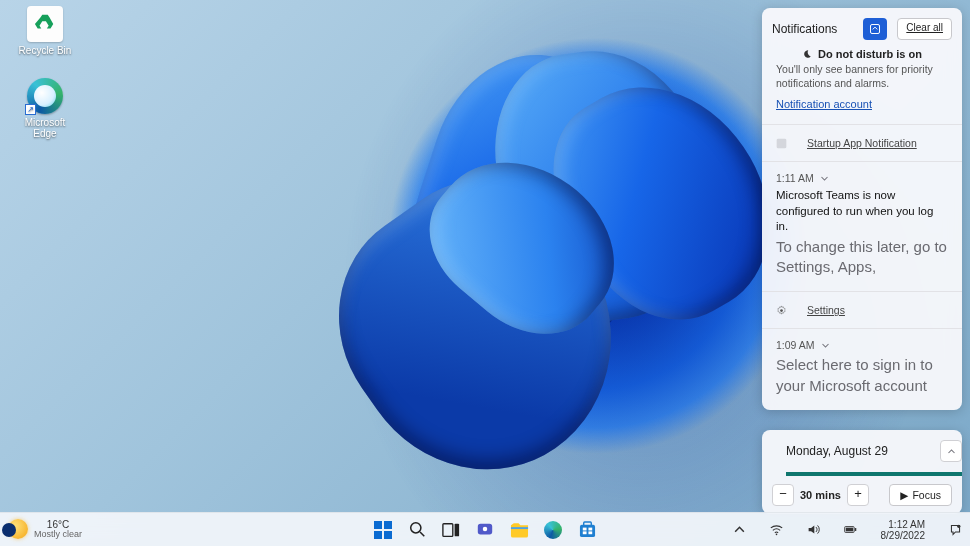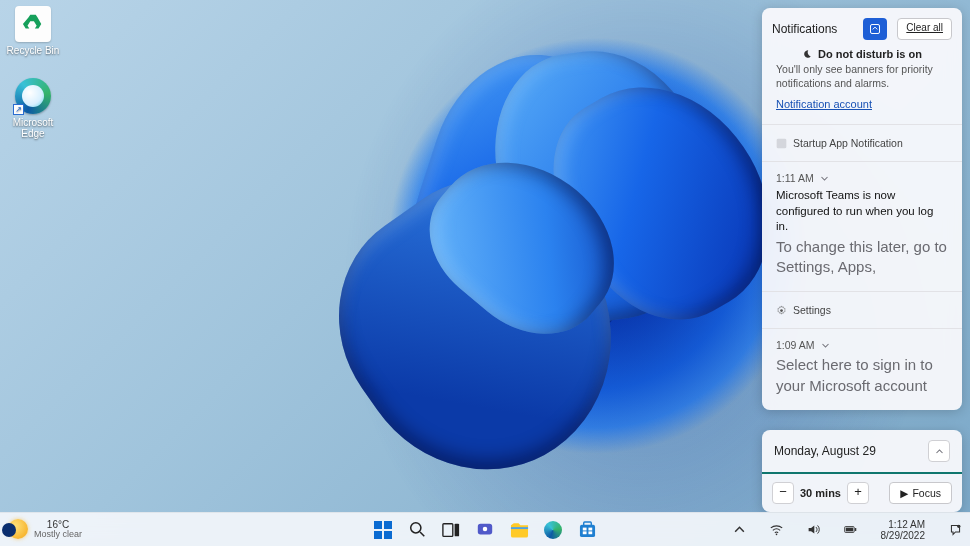--- a/index.html
+++ b/index.html
@@ -13,21 +13,21 @@
       radial-gradient(ellipse 420px 480px at 60% 55%, rgba(10,50,150,.35), transparent 70%),
       radial-gradient(circle 260px at 55% 48%, #0a2e8a 0%, #0b3fbf 30%, #1766e8 55%, #3a8df2 70%, transparent 80%),
       radial-gradient(circle 210px at 52% 45%, #0b2a7a 0%, transparent 60%);
     filter: blur(0.3px);
   }
   .petal {
     position:absolute; border-radius: 40% 55% 50% 45%;
     background: linear-gradient(135deg, #4aa0f5 0%, #1766e8 40%, #0b3fbf 80%);
     box-shadow: inset -8px -6px 18px rgba(0,0,40,.45), inset 8px 6px 16px rgba(180,220,255,.25);
   }
-  .desktop-icon { position:absolute; width:62px; text-align:center; color:#fff; font-size:10px; text-shadow:0 1px 2px rgba(0,0,0,.6);}
+  .desktop-icon { position:absolute; width:62px; text-align:center; color:#fff; font-size:10px; text-shadow:0 1px 2px rgba(0,0,0,.6);margin-left:12px;}
   .desktop-icon .ic { width:36px; height:36px; margin:0 auto 3px; display:flex; align-items:center; justify-content:center; border-radius:4px;}
   .recycle-bin .ic { background:#fdfdfd; box-shadow:0 1px 2px rgba(0,0,0,.2);}
   .recycle-bin svg{width:22px;height:22px;}
   .edge-icon .ic { border-radius:50%; background:conic-gradient(from 200deg,#0c59a4,#39c1d7,#35b36a,#0c59a4); box-shadow:0 1px 2px rgba(0,0,0,.3);}
   .edge-icon .ic::after{content:"";width:22px;height:22px;border-radius:50%;background:radial-gradient(circle at 35% 35%,#fff,#d8f0ff 60%,#5ad1e6 100%);}
   .shortcut-badge{position:absolute;left:11px;top:26px;width:11px;height:11px;background:#fff;border:1px solid #2a6dd1;font-size:8px;color:#2a6dd1;line-height:9px;}
 
   .panel {
     position:absolute; right:8px; width:200px; background:rgba(249,249,252,.94); backdrop-filter:blur(8px);
     border-radius:8px; box-shadow:0 2px 12px rgba(0,0,0,.18);
@@ -38,28 +38,28 @@
   .notif-header-title{font-size:12px;}
   .notif-header-actions{display:flex;gap:10px;text-decoration:underline;}
   .pill-btn{border:1px solid #c8c8cc;background:#fff;border-radius:4px;padding:3px 8px;font-size:10px;cursor:pointer;}
   .icon-btn{width:24px;height:22px;border-radius:4px;background:#1e5fd6;display:flex;align-items:center;justify-content:center;cursor:pointer;}
   .icon-btn svg{width:12px;height:12px;fill:#fff;}
   .dnd-block{padding:0 14px 10px;}
   .dnd-row{display:flex;align-items:center;gap:6px;font-weight:600;font-size:11px;margin-bottom:2px;justify-content:center;}
   .dnd-desc{color:#555;font-size:10.5px;line-height:1.35;}
   .link{color:#1851b4;text-decoration:underline;cursor:pointer;font-size:11px;display:inline-block;margin-top:8px;}
   .divider-soft{height:1px;background:#e2e2e6;margin:4px 0;}
-  .src-header{display:flex;align-items:center;gap:6px;padding:8px 14px;color:#444;font-size:10.5px;}
+  .src-header{display:flex;align-items:center;gap:20px;padding:8px 14px;color:#444;font-size:10.5px;text-decoration:underline;}
   .time-row{display:flex;align-items:center;gap:6px;padding:6px 14px 2px;color:#555;font-size:10.5px;}
   .chev{width:9px;height:9px;}
   .n-body{padding:2px 14px 10px;}
   .n-title{font-size:11.5px;color:#111;line-height:1.35;margin-bottom:2px;}
   .n-sub{color:#6a6a70;font-size:15px;line-height:1.35;}
   .cal-panel{top:430px;}
-  .cal-head{display:flex;align-items:center;justify-content:space-between;padding:10px 12px;border-bottom:2px solid #0f766e;}
+  .cal-head{display:flex;align-items:center;justify-content:space-between;padding:10px 0;border-bottom:4px solid #0f766e;margin-left:24px;}
   .cal-date{font-size:12px;}
   .chev-btn{width:22px;height:22px;border:1px solid #d0d0d4;border-radius:4px;background:#fff;display:flex;align-items:center;justify-content:center;cursor:pointer;}
   .cal-ctrl{display:flex;align-items:center;justify-content:space-between;padding:8px 10px;}
   .stepper{display:flex;align-items:center;gap:6px;}
   .step-btn{width:22px;height:22px;border:1px solid #d0d0d4;background:#fff;border-radius:4px;font-size:13px;line-height:18px;text-align:center;cursor:pointer;}
   .step-val{font-size:11px;font-weight:600;}
   .focus-btn{border:1px solid #c8c8cc;background:#fff;border-radius:4px;padding:4px 10px;font-size:10.5px;display:flex;align-items:center;gap:4px;cursor:pointer;}
 
   .taskbar{position:absolute;left:0;right:0;bottom:0;height:34px;background:rgba(243,246,251,.92);backdrop-filter:blur(10px);display:flex;align-items:center;border-top:1px solid rgba(0,0,0,.05);}
   .weather{position:absolute;left:8px;display:flex;align-items:center;gap:6px;font-size:10px;color:#333;}

